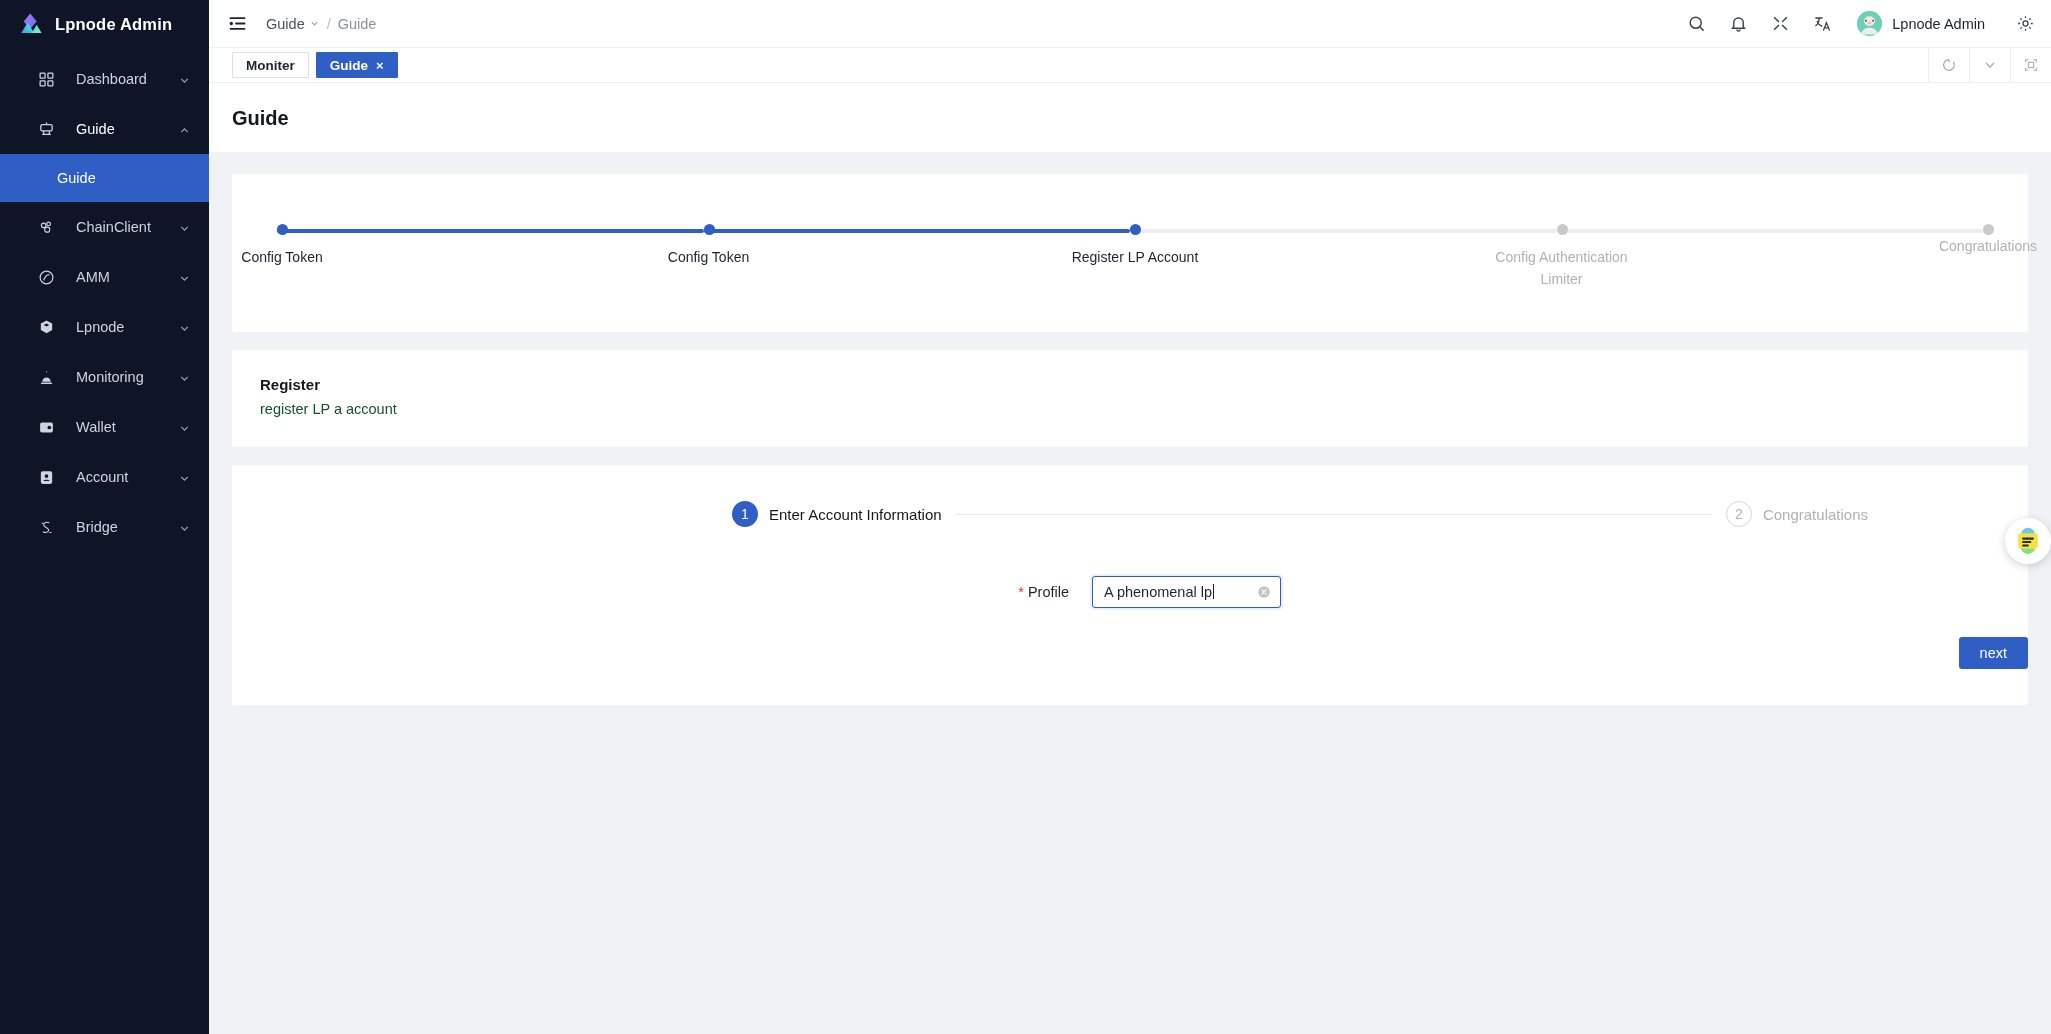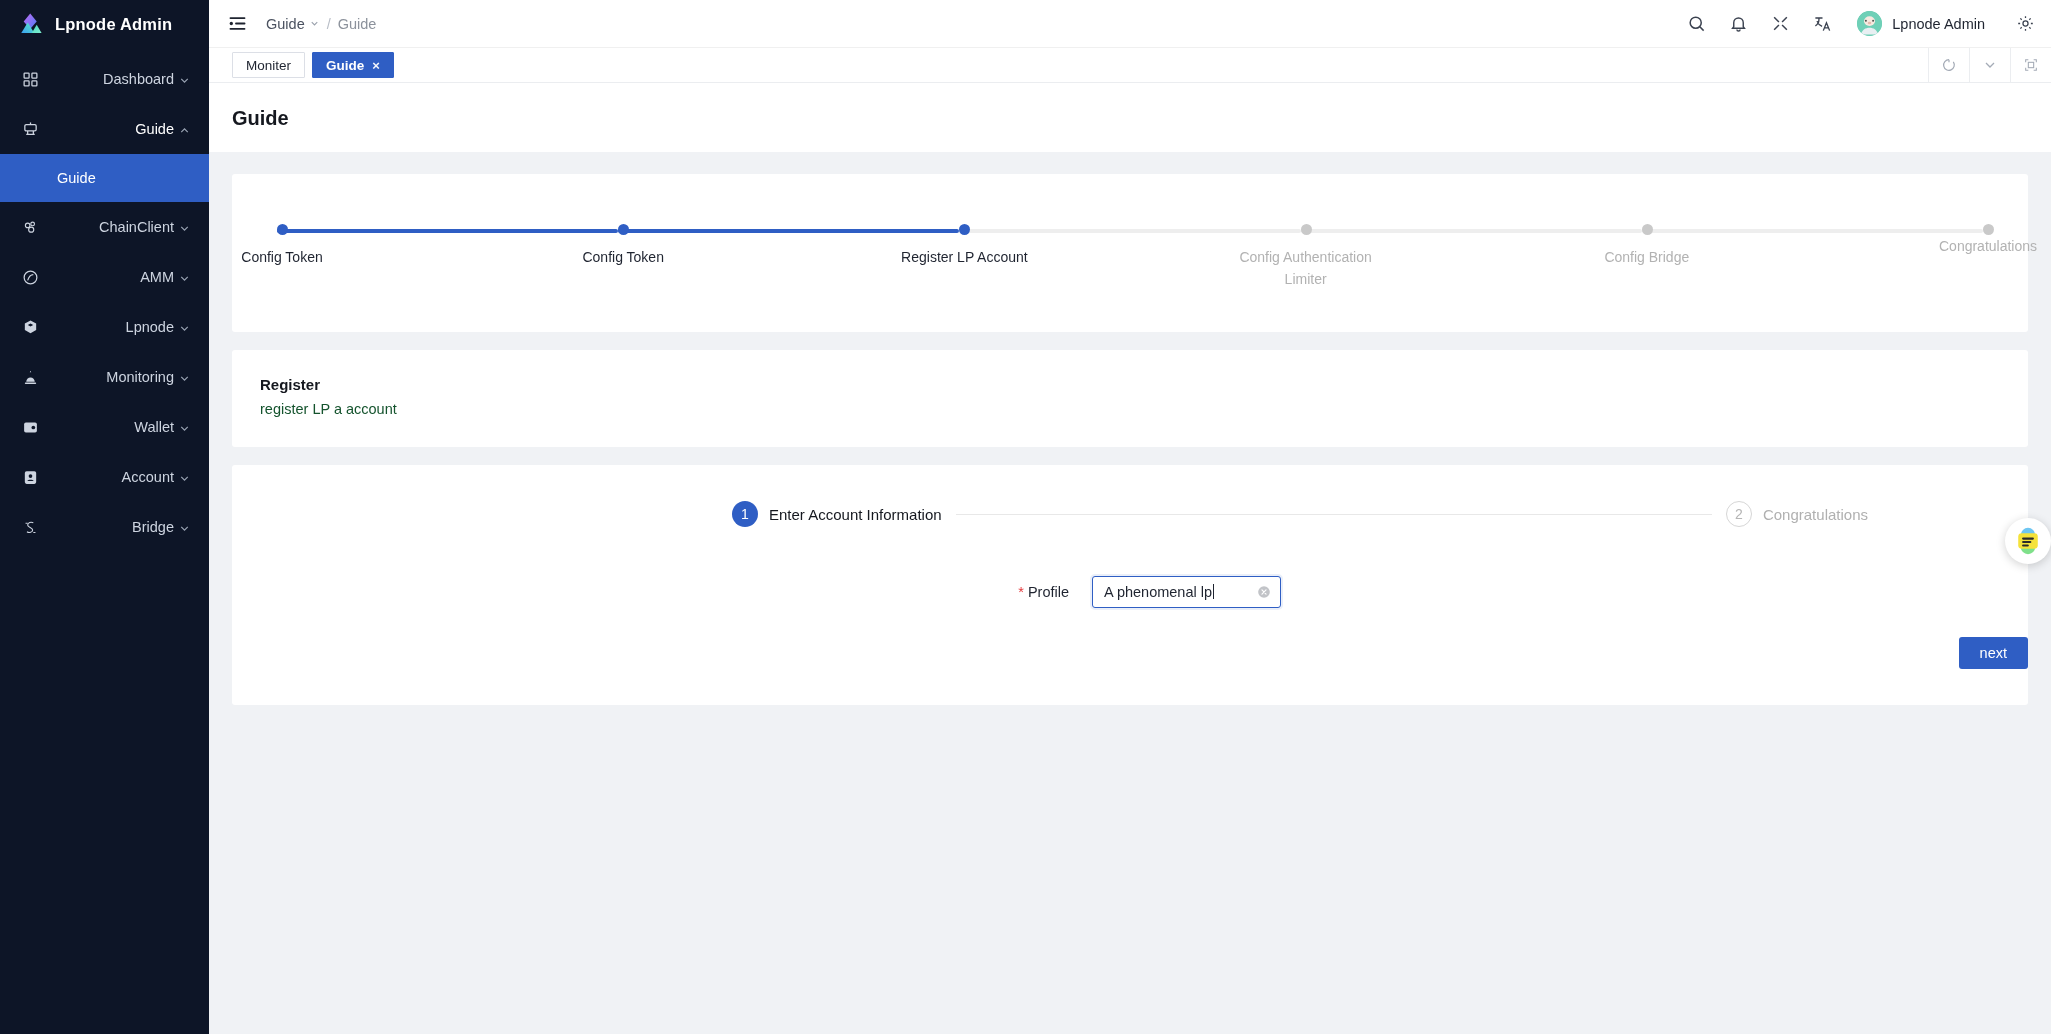--- a/index.html
+++ b/index.html
@@ -18,22 +18,22 @@
     display: flex; flex-direction: column;
   }
   .brand {
     height: 48px; display: flex; align-items: center; gap: 11px;
     padding: 0 0 0 18px; flex: 0 0 48px;
   }
   .brand-logo { width: 26px; height: 26px; flex: 0 0 26px; }
   .brand-name { color: #ffffff; font-size: 16.5px; font-weight: bold; letter-spacing: .2px; }
   .menu { padding-top: 6px; }
   .menu-item {
-    height: 50px; display: flex; align-items: center; gap: 4px;
-    padding: 0 18px 0 22px; cursor: pointer; position: relative; text-align: right;
+    height: 50px; display: flex; align-items: center; gap: 21px;
+    padding: 0 18px 0 38px; cursor: pointer; position: relative;
   }
   .menu-item .mlabel { font-size: 14.5px; color: #cdd4e0; flex: 1; }
   .menu-item.open .mlabel { color: #ffffff; }
   .mi-icon { width: 17px; height: 17px; flex: 0 0 17px; display: block; color: #cdd4e0; }
   .chev { width: 13px; height: 13px; flex: 0 0 13px; color: #9aa4b4; }
   .submenu-item {
     height: 48px; display: flex; align-items: center;
     padding-left: 57px; background: #2f5ec4; color: #fff;
     font-size: 14.5px; cursor: pointer;
   }
@@ -65,21 +65,21 @@
 
   .tabsbar {
     height: 35px; flex: 0 0 35px; background: #fff;
     display: flex; align-items: center;
     border-bottom: 1px solid #ebedf0; padding-left: 23px;
   }
   .tab {
     height: 26px; display: flex; align-items: center; gap: 8px;
     padding: 0 13px; font-size: 13.5px; margin-right: 7px;
     border: 1px solid #dcdfe6; background: #fff; color: #1f2430;
-    cursor: pointer; border-radius: 1px;
+    cursor: pointer; border-radius: 1px; font-weight: bold;
   }
   .tab.active { background: #2f5ec4; border-color: #2f5ec4; color: #fff; font-weight: bold; }
   .tab-close { font-size: 13px; line-height: 1; opacity: .95; }
   .tabsbar-spacer { flex: 1; }
   .tab-tools { display: flex; align-items: center; height: 35px; }
   .tab-tool {
     width: 41px; height: 35px; display: flex; align-items: center; justify-content: center;
     border-left: 1px solid #ebedf0; color: #a4abb6; cursor: pointer;
   }
 
@@ -471,25 +471,20 @@
           <div class="step current">
             <span class="dot"></span>
             <div class="bar"></div>
             <div class="slabel">Register LP Account</div>
           </div>
           <div class="step">
             <span class="dot"></span>
             <div class="bar"></div>
             <div class="slabel">Config Authentication Limiter</div>
           </div>
-          <div class="step">
-            <span class="dot"></span>
-            <div class="bar"></div>
-            <div class="slabel">Config Bridge</div>
-          </div>
           <div class="step last">
             <span class="dot"></span>
 
             <div class="slabel">Congratulations</div>
           </div>
         </div>
       </section>
 
       <section class="card card-register">
         <div class="reg-title">Register</div>

